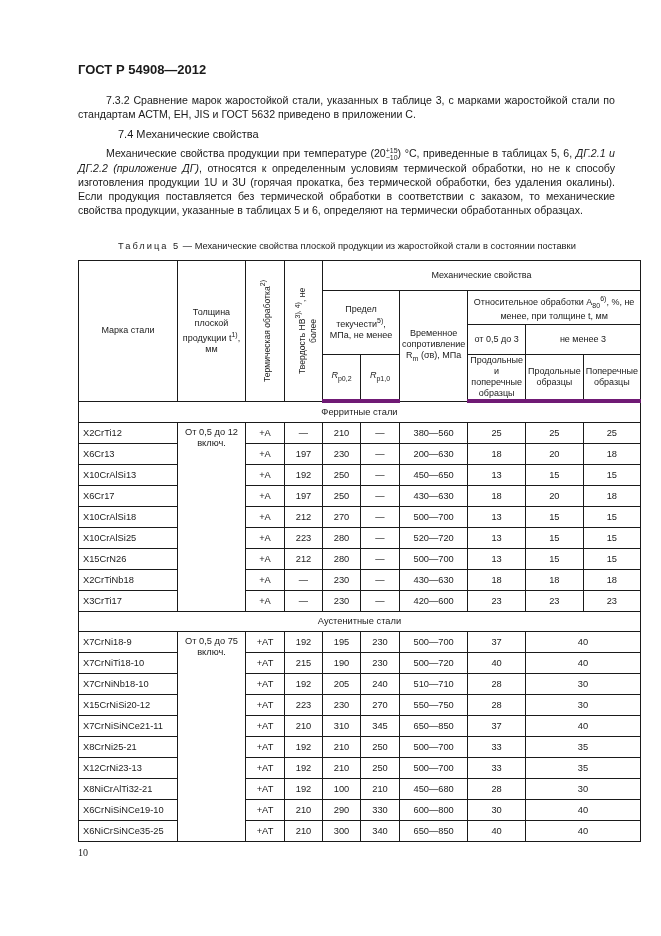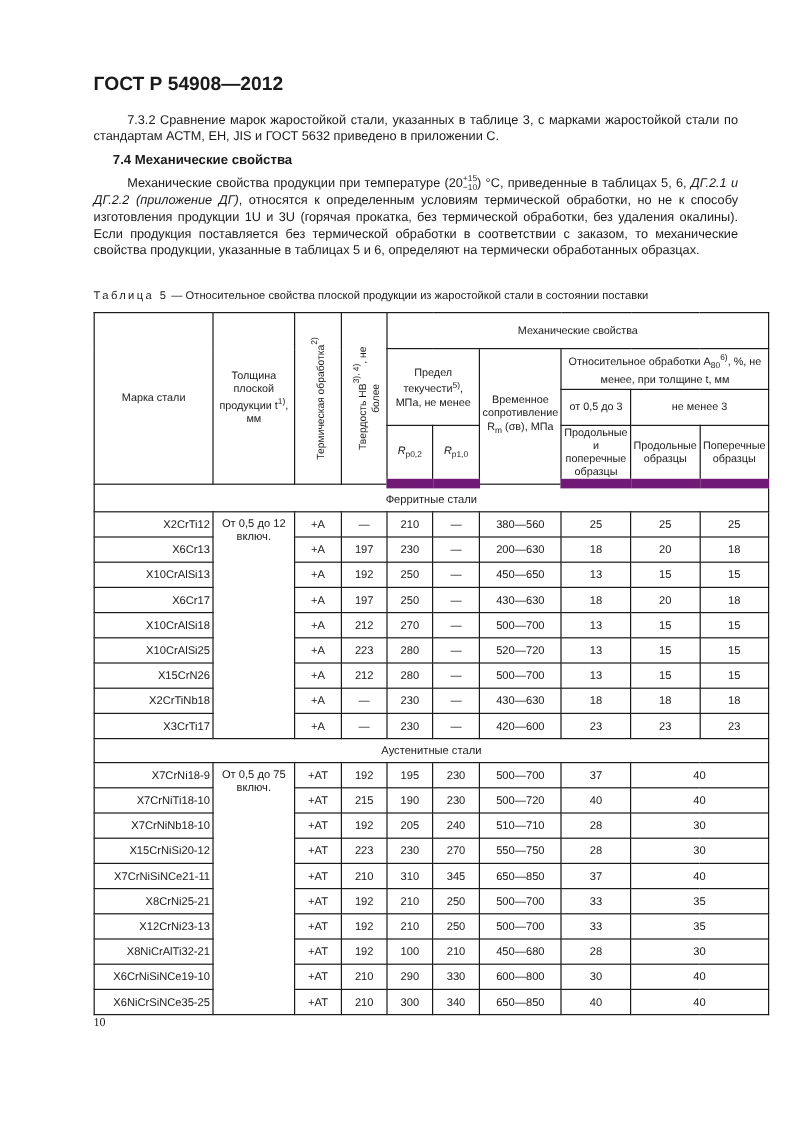--- a/index.html
+++ b/index.html
@@ -1,52 +1,52 @@
 <!DOCTYPE html>
 <html><head>
 <meta charset="utf-8">
 <style>
   html, body { margin: 0; padding: 0; background: #ffffff; }
   body { width: 661px; height: 936px; position: relative; overflow: hidden;
          font-family: "Liberation Sans", sans-serif; color: #1a1a1a; }
-  .doc-header { position: absolute; left: 78px; top: 62px; font-size: 16px; font-weight: bold; }
+  .doc-header { position: absolute; left: 78px; top: 62px; font-size: 13px; font-weight: bold; }
   .para { position: absolute; left: 78px; width: 537px; font-size: 10.6px; line-height: 14px; text-align: justify; }
   .para .indent { display: inline-block; width: 28px; }
   .p1 { top: 93px; }
-  .section-title { position: absolute; left: 94px; top: 128px; font-size: 11px; font-weight: bold; }
+  .section-title { position: absolute; left: 118px; top: 128px; font-size: 11px; font-weight: normal; }
   .p2 { top: 146px; }
   .p2 i { font-style: italic; }
   .caption { position: absolute; left: 78px; top: 241px; font-size: 9.3px; }
-  .caption .spaced { letter-spacing: 2px; }
+  .caption .spaced { letter-spacing: 2px; margin-left: 40px; }
 
   table.tbl { position: absolute; left: 78px; top: 260px; border-collapse: collapse;
               font-size: 9px; table-layout: fixed; }
   table.tbl td, table.tbl th { border: 1px solid #1a1a1a; padding: 0 2px; text-align: center; vertical-align: middle; font-weight: normal; line-height: 11px; }
-  table.tbl thead tr.last th { border-bottom: 8px solid #701a75; }
+  table.tbl thead tr.last th { border-bottom: 4px solid #701a75; }
   .vert { writing-mode: vertical-rl; transform: rotate(180deg); white-space: nowrap; margin: 0 auto; font-size: 8.6px; }
-  table.tbl td.left { text-align: right; padding-left: 4px; }
+  table.tbl td.left { text-align: left; padding-left: 4px; }
   table.tbl tbody td { height: 20px; font-size: 9.3px; }
   table.tbl tbody td.grp { height: 19px; margin-top: 37px; }
   td.thick { vertical-align: top !important; padding-top: 4px !important; margin-left: 29px; }
   .sub { font-size: 7px; vertical-align: -3px; }
   .sup { font-size: 7px; vertical-align: 4px; }
   .page-num { position: absolute; left: 78px; top: 847px; font-size: 10px; font-family: Liberation Serif, serif; }
 </style>
 </head>
 <body>
 
 <div class="doc-header">ГОСТ Р 54908—2012</div>
 
 <div class="para p1"><span class="indent"></span><span>7.3.2 Сравнение марок жаростойкой стали, указанных в таблице 3, с марками жаростойкой стали по стандартам АСТМ, ЕН, JIS и ГОСТ 5632 приведено в приложении С.</span></div>
 
 <div class="section-title">7.4 Механические свойства</div>
 
 <div class="para p2"><span class="indent"></span><span>Механические свойства продукции при температуре (20</span><span class="frac" style="display:inline-block;vertical-align:middle;font-size:7px;line-height:7px;"><span>+15</span><br><span>−10</span></span><span>) °С, приведенные в таблицах 5, 6, </span><i>ДГ.2.1 и ДГ.2.2 (приложение ДГ)</i><span>, относятся к определенным условиям термической обработки, но не к способу изготовления продукции 1U и 3U (горячая прокатка, без термической обработки, без удаления окалины). Если продукция поставляется без термической обработки в соответствии с заказом, то механические свойства продукции, указанные в таблицах 5 и 6, определяют на термически обработанных образцах.</span></div>
 
-<div class="caption"><span class="spaced">Таблица 5</span><span> — Относительное свойства плоской продукции из жаростойкой стали в состоянии поставки</span></div>
+<div class="caption"><span class="spaced">Таблица 5</span><span> — Механические свойства плоской продукции из жаростойкой стали в состоянии поставки</span></div>
 
 <table class="tbl">
   <colgroup>
     <col style="width:99px">
       <col style="width:68px">
       <col style="width:39px">
       <col style="width:38px">
     <col style="width:38px">
       <col style="width:39px">
       <col style="width:59px">

